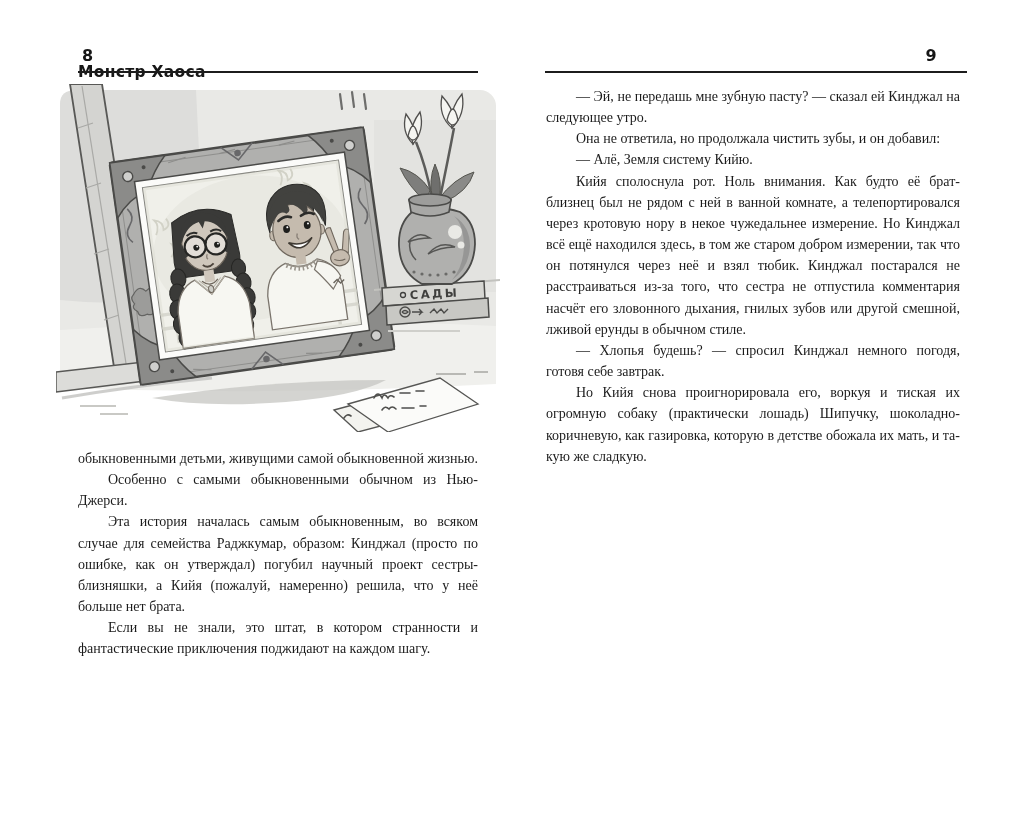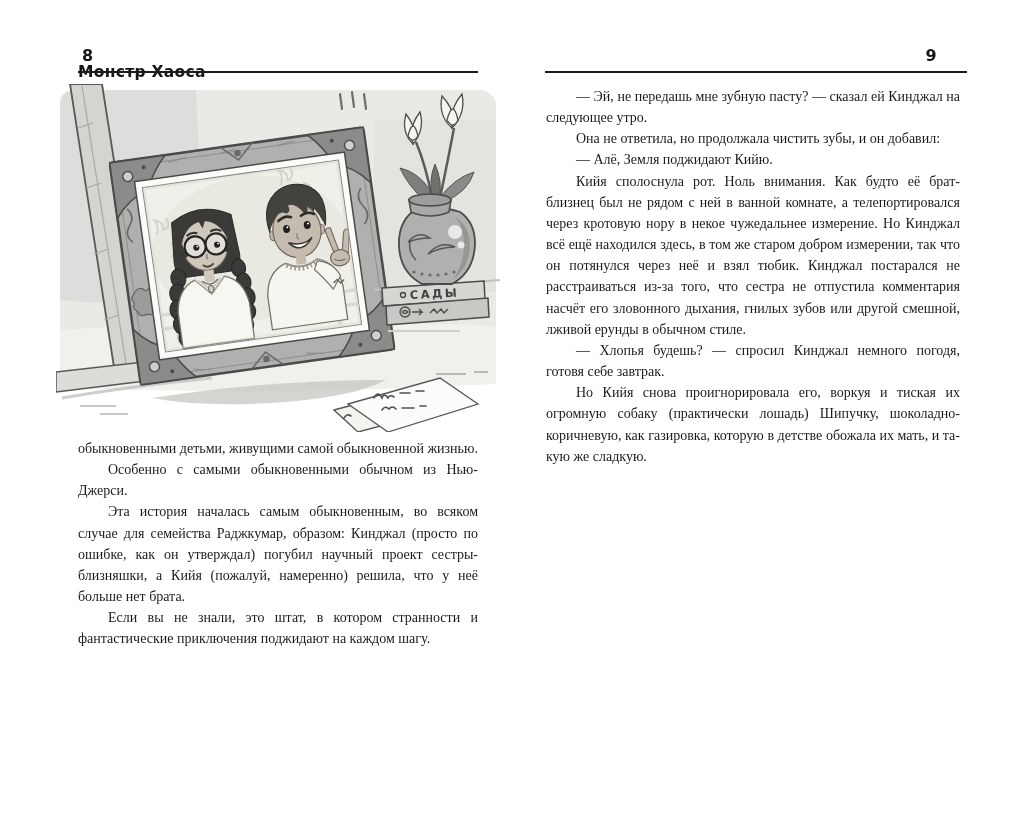--- a/index.html
+++ b/index.html
@@ -35,21 +35,21 @@
 </head>
 <body>
 
 <div class="page-col" style="left:78px;top:0;width:400px;height:813px;">
   <div class="running-head">
     <span class="pagenum left-num">8</span>
     <span class="title">Монстр Хаоса</span>
   </div>
   <div class="head-rule"></div>
 
-  <div class="body-text" style="left:0;top:438px;width:400px;">
+  <div class="body-text" style="left:0;top:448px;width:400px;">
     <p>обыкновенными детьми, живущими самой обыкновенной жизнью.</p>
     <p class="indent">Особенно с самыми обыкновенными обычном из Нью-Джерси.</p>
     <p class="indent">Эта история началась самым обыкно­венным, во всяком случае для семейства Раджкумар, образом: Кинджал (просто по ошибке, как он утверждал) погубил на­учный проект сестры-близняшки, а Кийя (пожалуй, намеренно) решила, что у неё больше нет брата.</p>
     <p class="indent">Если вы не знали, это штат, в котором странности и фантастические приключе­ния поджидают на каждом шагу.</p>
   </div>
 </div>
 
 <svg id="illu" width="444" height="348" viewBox="0 0 444 348">
 
   <g>
@@ -288,18 +288,18 @@
 
 <div class="page-col" style="left:545px;top:0;width:422px;height:813px;">
   <div class="running-head">
     <span class="pagenum right-num">9</span>
   </div>
   <div class="head-rule"></div>
 
   <div class="body-text" style="left:1px;top:86px;width:414px;">
     <p class="indent">— Эй, не передашь мне зубную па­сту? — сказал ей Кинджал на следующее утро.</p>
     <p class="indent">Она не ответила, но продолжала чистить зубы, и он добавил:</p>
-    <p class="indent">— Алё, Земля поджидают Кийю.</p>
+    <p class="indent">— Алё, Земля систему Кийю.</p>
     <p class="indent">Кийя сполоснула рот. Ноль внимания. Как будто её брат-близнец был не рядом с ней в ванной комнате, а телепортиро­вался через кротовую нору в некое чуже­дальнее измерение. Но Кинджал всё ещё находился здесь, в том же старом добром измерении, так что он потянулся через неё и взял тюбик. Кинджал постарался не расстраиваться из-за того, что сестра не отпустила комментария насчёт его зло­вонного дыхания, гнилых зубов или дру­гой смешной, лживой ерунды в обычном стиле.</p>
     <p class="indent">— Хлопья будешь? — спросил Кинджал немного погодя, готовя себе завтрак.</p>
     <p class="indent">Но Кийя снова проигнорировала его, воркуя и тиская их огромную со­баку (практически лошадь) Шипучку, шоколадно-коричневую, как газировка, которую в детстве обожала их мать, и та­кую же сладкую.</p>
   </div>
 </div>
 
 </body></html>

